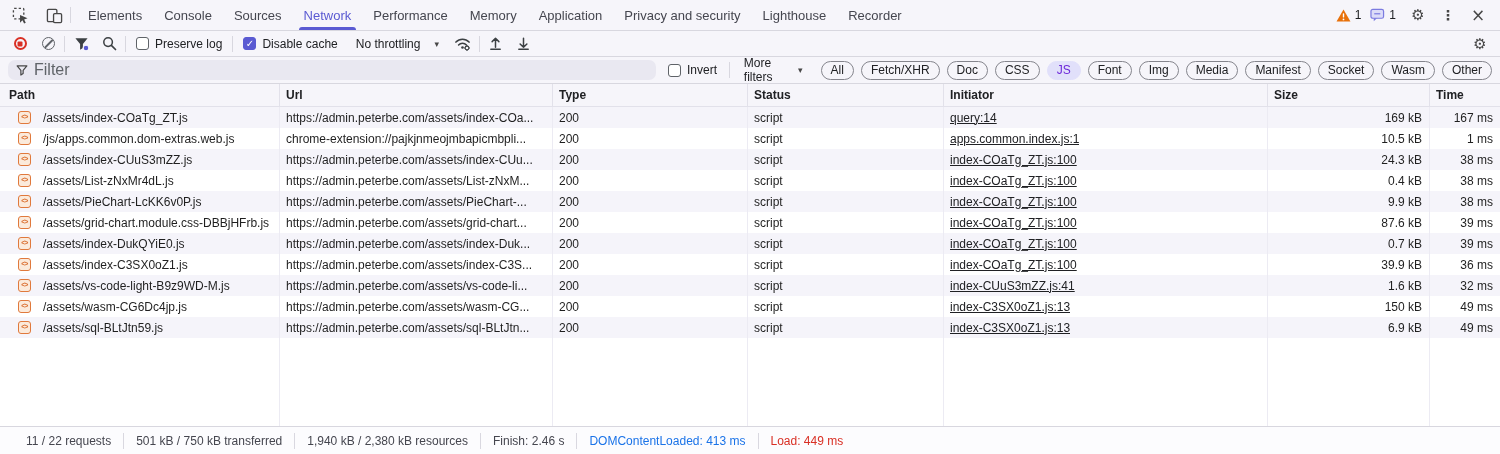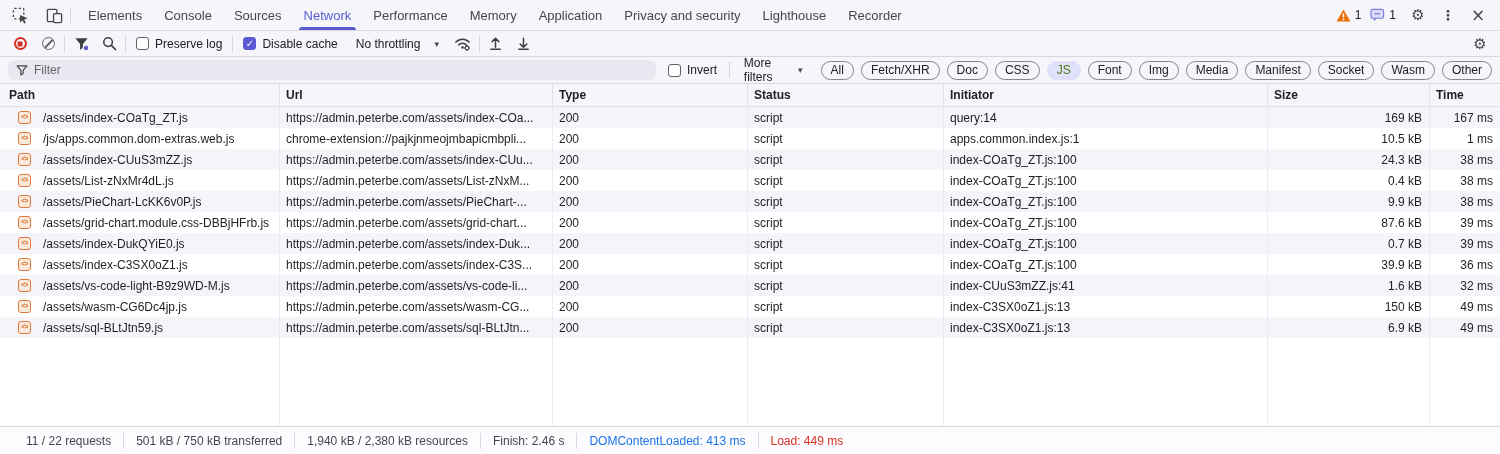--- a/index.html
+++ b/index.html
@@ -63,31 +63,31 @@
     height: 27px; flex: 0 0 27px; background: var(--bar-bg);
     border-bottom: 1px solid var(--bar-border);
     display: flex; align-items: center; padding: 0 8px; gap: 6px;
   }
   .filter-box {
     flex: 0 0 648px; height: 20px; background: #e9e8f1; border-radius: 7px;
     display: flex; align-items: center; gap: 6px; padding: 0 8px;
   }
   .filter-box input {
     border: none; background: transparent; outline: none; flex: 1;
-    font-family: "Liberation Sans", sans-serif; font-size: 12px; color: #202124;
+    font-family: "Liberation Sans", sans-serif; font-size: 16px; color: #202124;
   }
   .filter-box input::placeholder { color: #5f6368; }
   .more-filters { display:flex; align-items:center; gap:8px; padding:0 8px; color:#202124; }
   .chips { display:flex; align-items:center; gap:7px; margin-left: 4px; }
   .chip {
     height: 19px; display:flex; align-items:center; padding: 0 9px;
     border: 1px solid #85858d; border-radius: 11px; background: transparent;
     font-size: 12px; color: #202124; white-space: nowrap; cursor: default;
   }
-  .chip.selected { background: #e1e0fa; border-color: #e1e0fa; color: #4d7c0f; }
+  .chip.selected { background: #e1e0fa; border-color: #e1e0fa; color: #6d28d9; }
   
   .grid-cols { display: grid; grid-template-columns: 280px 273px 195px 196px 324px 162px auto; }
   .thead { flex: 0 0 23px; height: 23px; background: var(--bar-bg);
     border-bottom: 1px solid #e2e1ea; }
   .th { display:flex; align-items:center; padding: 0 6px; border-right: 1px solid #e2e1ea;
     color:#202124; overflow:hidden; white-space:nowrap; cursor: default; font-weight: bold; }
   .th:first-child { padding-left: 9px; }
   .th:last-child { border-right: none; }
   .tbody { flex: 0 0 auto; }
   .row { height: 21px; }
@@ -96,21 +96,21 @@
     overflow: hidden; white-space: nowrap; }
   .cell:last-child { border-right: none; }
   .c-path { padding-left: 18px; gap: 12px; }
   .file-icon {
     width: 13px; height: 13px; flex: 0 0 13px; border: 1px solid #e0793c; border-radius: 3px;
     background: #fbeadb; display:flex; align-items:center; justify-content:center;
   }
   .file-icon::after { content: "<>"; color:#d96c2c; font-size: 6.5px; font-weight: bold;
     letter-spacing: -0.5px; line-height: 1; }
   .num { justify-content: flex-end; padding-right: 7px; }
-  .initiator-link { color: #202124; cursor: pointer;
+  .initiator-link { color: #202124; text-decoration: underline; cursor: pointer;
     overflow: hidden; white-space: nowrap; }
   .filler { flex: 1 1 auto; background: #fff; }
   .fcell { border-right: 1px solid #ecebf3; }
   .fcell:last-child { border-right: none; }
   
   .statusbar {
     height: 28px; flex: 0 0 28px; border-top: 1px solid var(--bar-border);
     background: #fcfcfe; display: flex; align-items: center; font-size: 12px; color: #45464f;
   }
   .seg { display:flex; align-items:center; height: 16px; padding: 0 12px;

